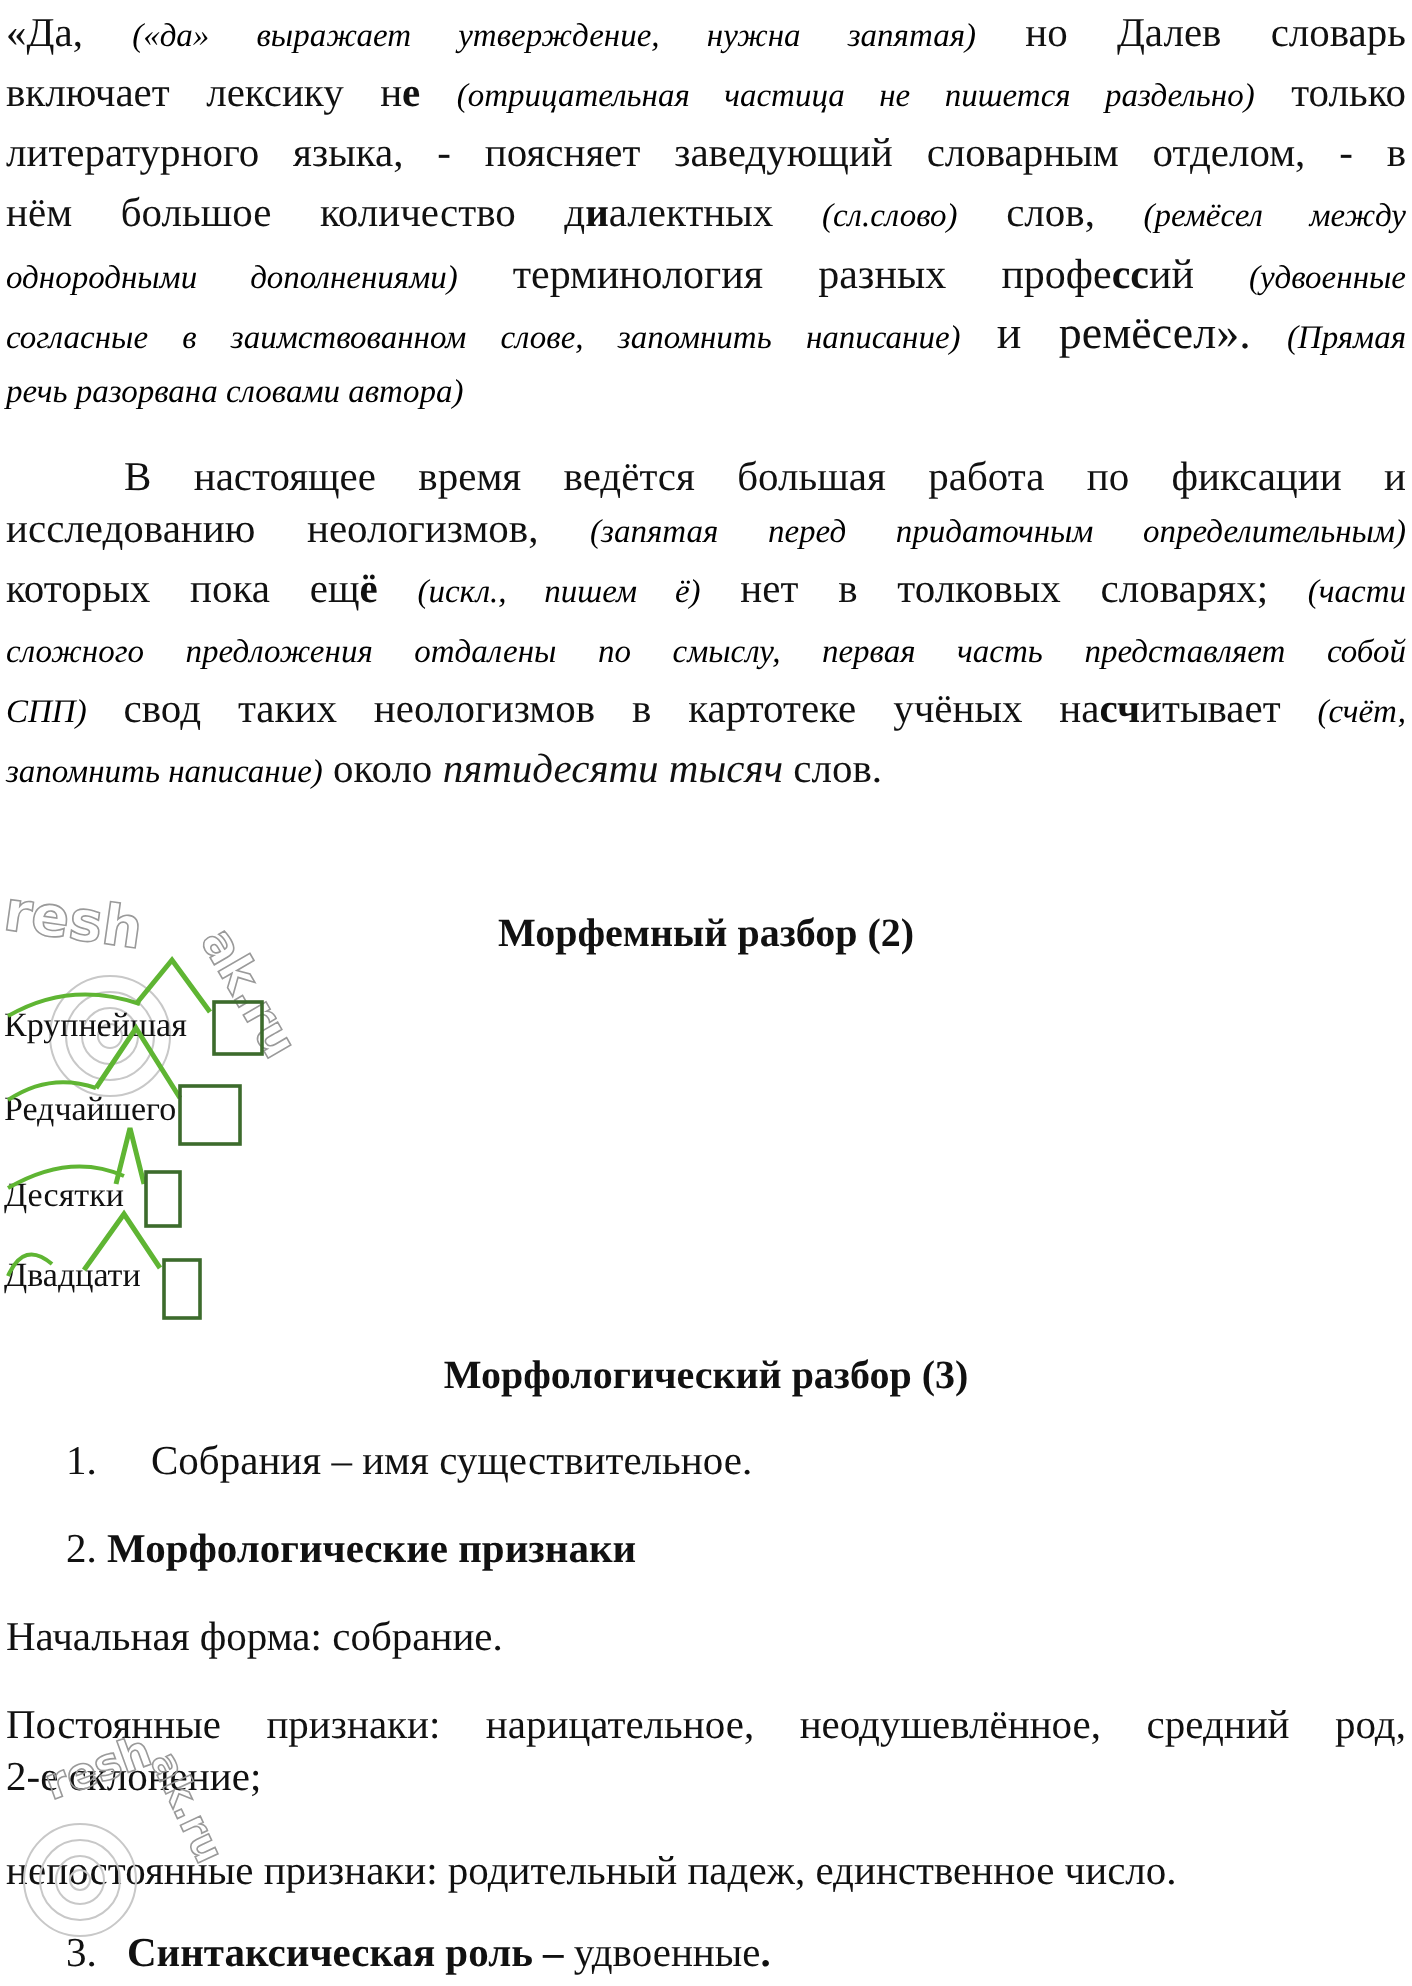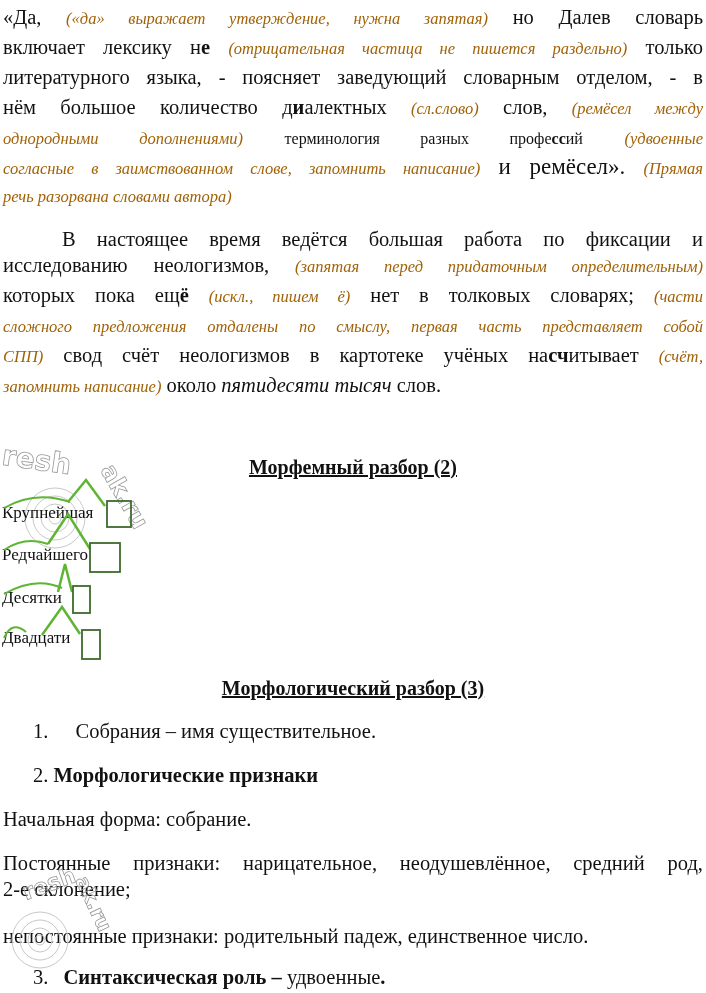--- a/index.html
+++ b/index.html
@@ -2,25 +2,25 @@
 <html><head>
 <meta charset="utf-8">
 <style>
   html, body { margin: 0; padding: 0; background: #ffffff; }
   body { width: 706px; height: 993px; position: relative; overflow: hidden;
          font-family: "Liberation Serif", serif; color: #111; }
   .page { position: absolute; left: 0; top: 0; width: 706px; }
   .p { position: absolute; left: 3px; width: 700px; font-size: 20.5px; line-height: 30.5px;
        text-align: justify; text-align-last: justify; }
   .p.last { text-align-last: left; }
-  .note { font-style: italic; color: #a16207; font-size: 16.5px; }
+  .note { font-style: italic; color: #000000; font-size: 16.5px; }
   .b { font-weight: bold; }
   .it { font-style: italic; }
   .line { position: absolute; left: 3px; width: 700px; font-size: 20.5px; white-space: nowrap; }
-  .center { text-align: center; left: 0; width: 706px; text-decoration: underline; }
+  .center { text-align: center; left: 0; width: 706px; }
   .h { font-weight: bold; font-size: 20px; }
   .morph-word { position: absolute; left: 2px; font-size: 17px; }
 </style>
 </head>
 <body>
 
 <div class="page">
 
   <div class="p" style="top:2px">
     <span>«Да,</span>
@@ -36,21 +36,21 @@
     <span>литературного языка, -  поясняет заведующий словарным отделом, -  в</span>
   </div>
   <div class="p" style="top:92px">
     <span><span>нём большое количество д</span><b>и</b><span>алектных</span></span>
     <span class="note">(сл.слово)</span>
     <span>слов,</span>
     <span class="note">(ремёсел между</span>
   </div>
   <div class="p" style="top:122px">
     <span class="note">однородными дополнениями)</span>
-    <span style="font-size:16px"><span>терминология разных профе</span><b>сс</b><span>ий</span></span>
+    <span style="font-size:21px"><span>терминология разных профе</span><b>сс</b><span>ий</span></span>
     <span class="note">(удвоенные</span>
   </div>
   <div class="p" style="top:152px">
     <span class="note">согласные в заимствованном слове, запомнить написание)</span>
     <span style="font-size:23px">и ремёсел».</span>
     <span class="note">(Прямая</span>
   </div>
   <div class="p last" style="top:180px">
     <span class="note">речь разорвана словами автора)</span>
   </div>
@@ -66,21 +66,21 @@
     <span><span>которых пока ещ</span><b>ё</b></span>
     <span class="note">(искл., пишем ё)</span>
     <span>нет в толковых словарях;</span>
     <span class="note">(части</span>
   </div>
   <div class="p" style="top:310px">
     <span class="note">сложного предложения отдалены по смыслу, первая часть представляет собой</span>
   </div>
   <div class="p" style="top:340px">
     <span class="note">СПП)</span>
-    <span><span>свод счёт неологизмов в картотеке учёных на</span><b>сч</b><span>итывает</span></span>
+    <span><span>свод таких неологизмов в картотеке учёных на</span><b>сч</b><span>итывает</span></span>
     <span class="note">(счёт,</span>
   </div>
   <div class="p last" style="top:370px">
     <span class="note">запомнить написание)</span>
     <span>около</span>
     <span class="it">пятидесяти тысяч</span>
     <span>слов.</span>
   </div>
 
   <div style="position:absolute; left:0; top:440px; width:150px; height:120px;">

